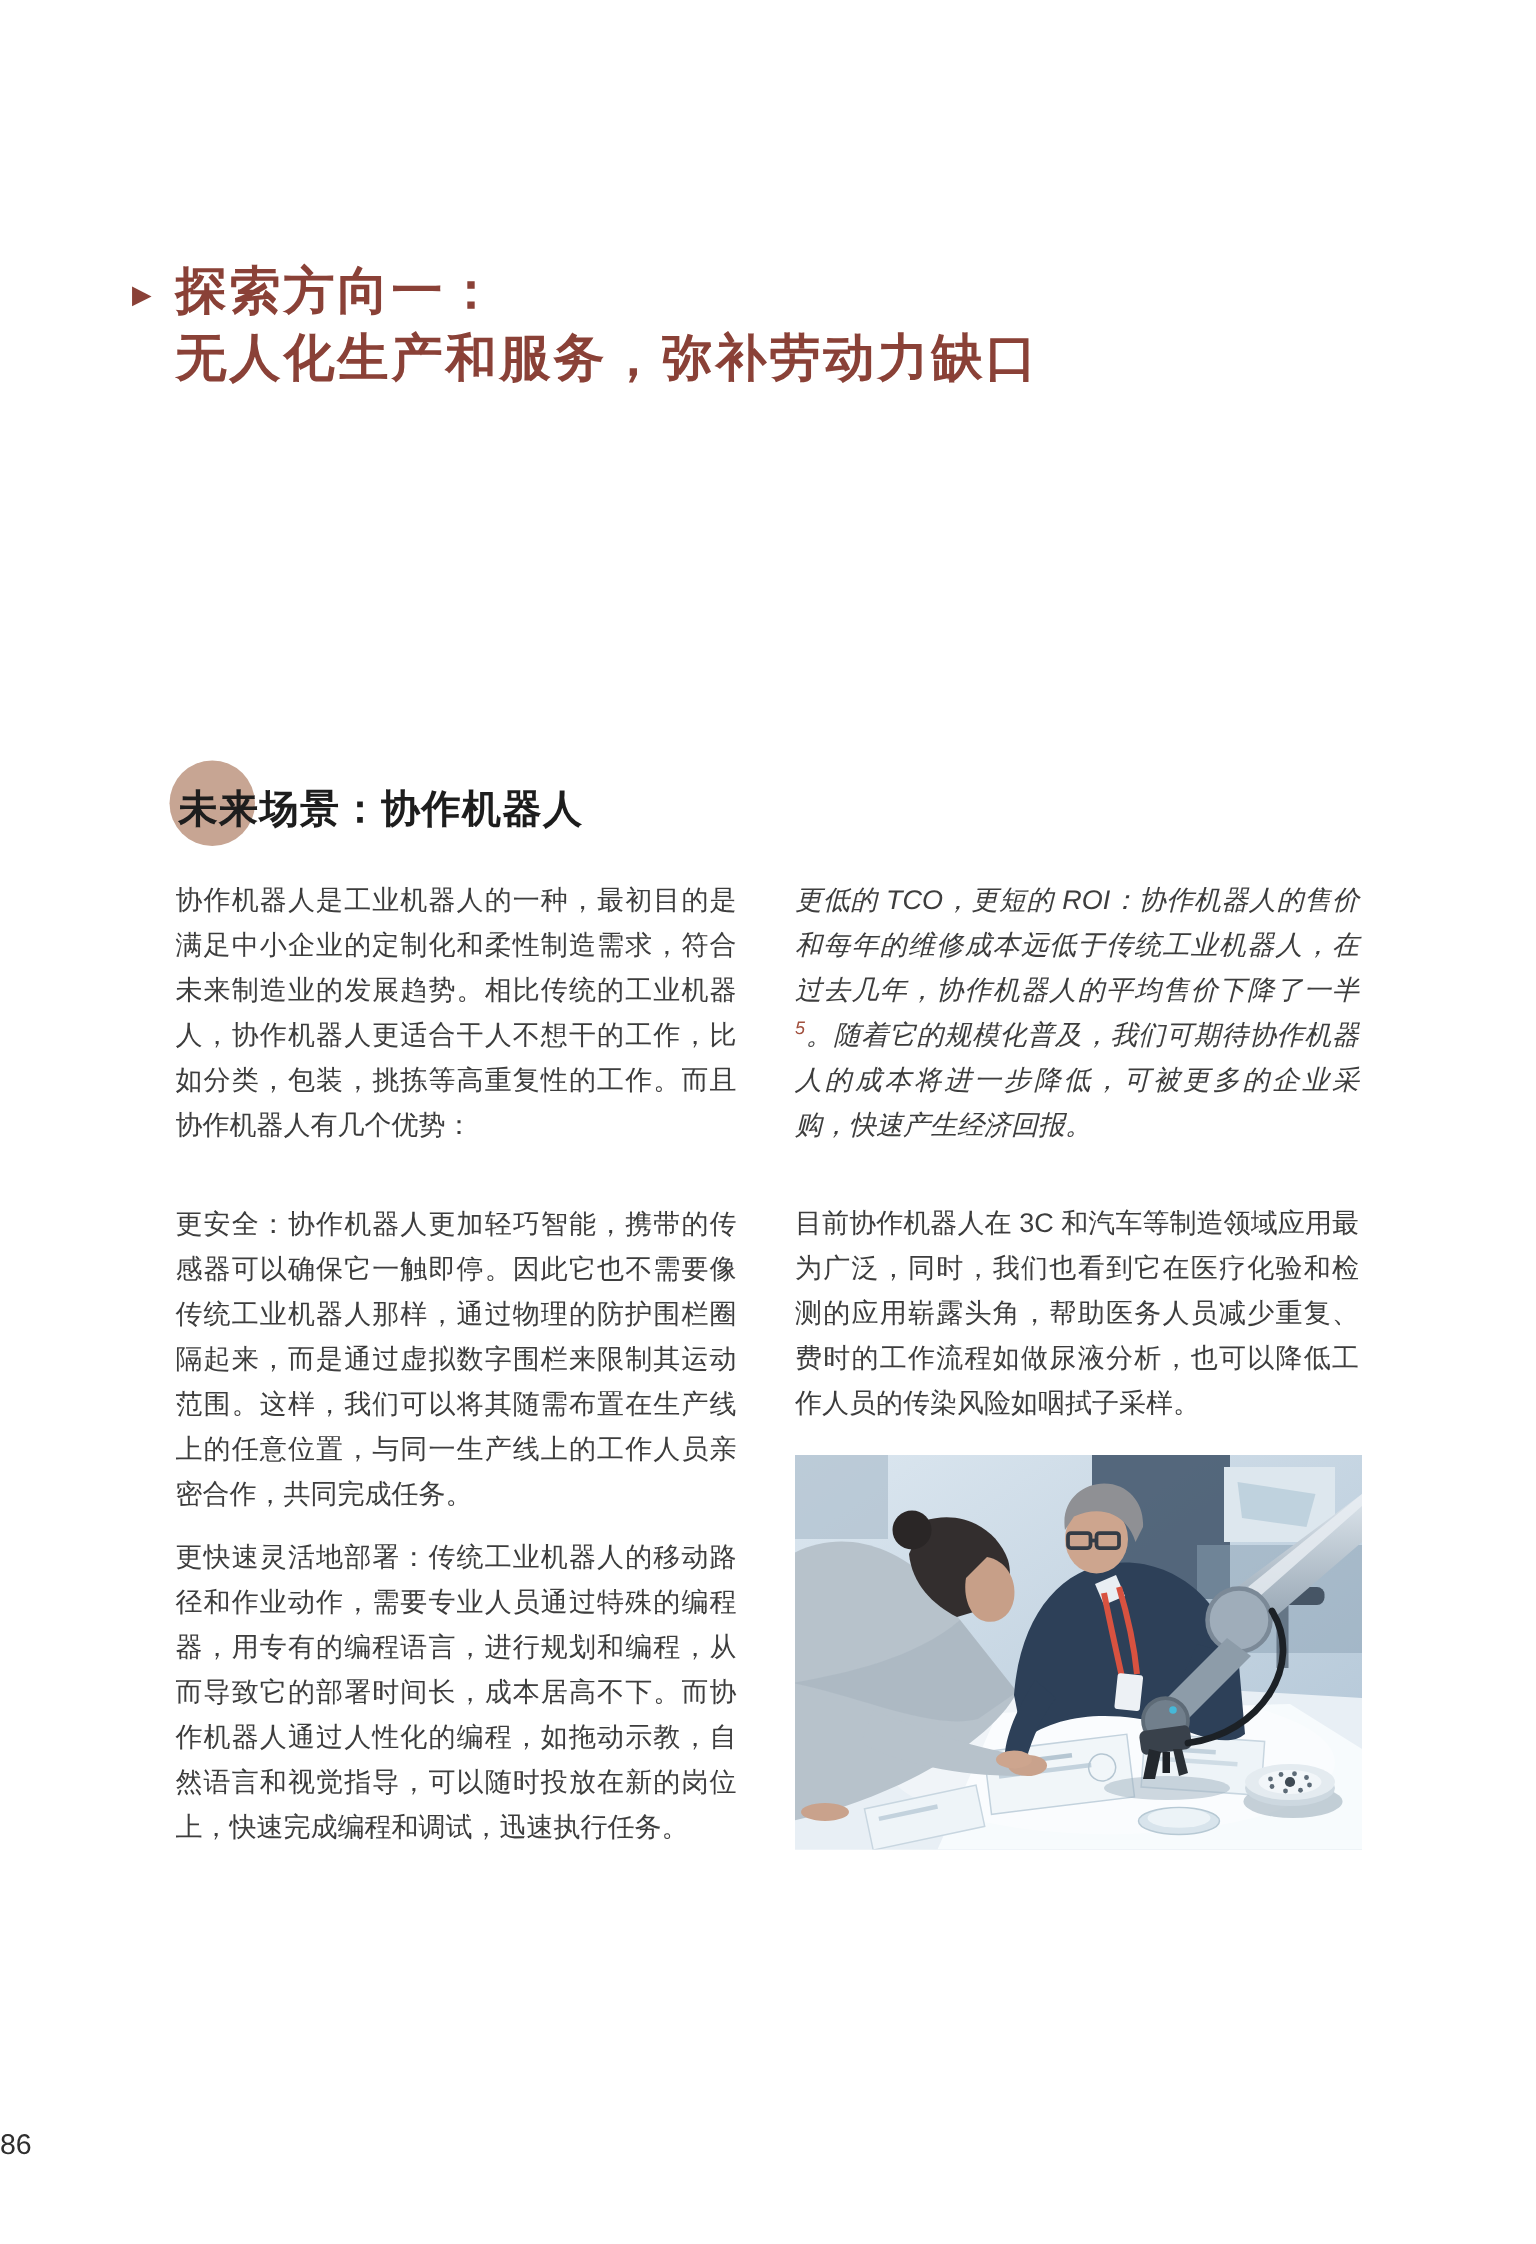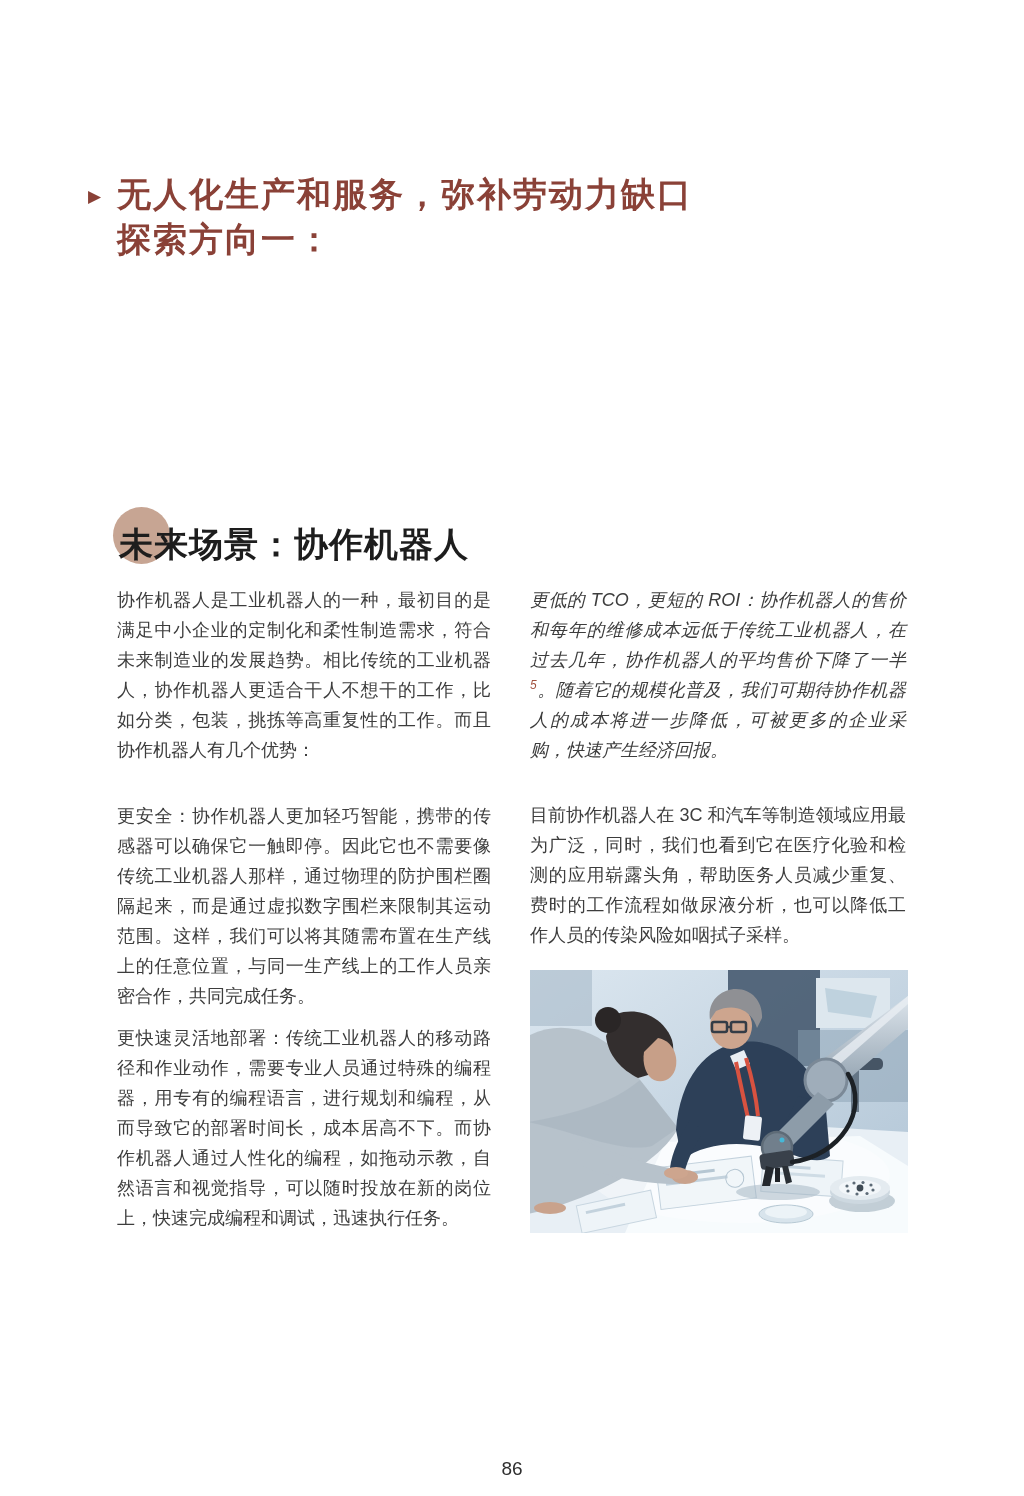--- a/index.html
+++ b/index.html
@@ -25,21 +25,21 @@
     text-align:justify; text-justify:inter-ideograph;
   }
   
   .scenario { position:absolute; left:113px; top:507px; width:400px; height:60px; }
   .scenario-circle {
     position:absolute; left:0; top:0; width:57px; height:57px;
     border-radius:50%; background:#c7a593;
   }
   .scenario-title {
     position:absolute; left:6px; top:15px;
-    font-size:34px; font-weight:bold; color:#1d1d1d;
+    font-size:26px; font-weight:bold; color:#1d1d1d;
     letter-spacing:1px; white-space:nowrap;
   }
   
   .col {
     position:absolute; top:585px;
     font-size:18px; line-height:30px; color:#3d3d3d;
     text-align:justify; text-justify:inter-ideograph;
   }
   .col-left { left:117px; width:374px; }
   .col-right { left:530px; width:376px; }
@@ -49,33 +49,33 @@
   .col-right .p1 { margin-bottom:35px;font-style:italic; }
   sup.footnote-ref {
     color:#a1503e; font-size:12px; line-height:0; vertical-align:super;
   }
   
   .photo-frame { margin-top:20px; width:378px; height:263px; display:block; }
   .photo-frame svg { display:block; }
   
   .page-number {
     position:absolute; left:0; top:1420px; width:1024px;
-    text-align:center; font-size:19px; color:#2f2f2f;margin-top:38px;
+    text-align:left; font-size:19px; color:#2f2f2f;
   }
 </style>
 </head>
 <body>
 
 <div class="page">
 
   <span class="heading-marker">▶</span>
 
   <div class="doc-title">
+    <div>探索方向一：</div>
     <div>无人化生产和服务，弥补劳动力缺口</div>
-    <div>探索方向一：</div>
   </div>
 
 
   <div class="scenario">
     <div class="scenario-circle"></div>
     <div class="scenario-title">未来场景：协作机器人</div>
   </div>
 
   <div class="col col-left">
     <p class="p1">协作机器人是工业机器人的一种，最初目的是满足中小企业的定制化和柔性制造需求，符合未来制造业的发展趋势。相比传统的工业机器人，协作机器人更适合干人不想干的工作，比如分类，包装，挑拣等高重复性的工作。而且协作机器人有几个优势：</p>

